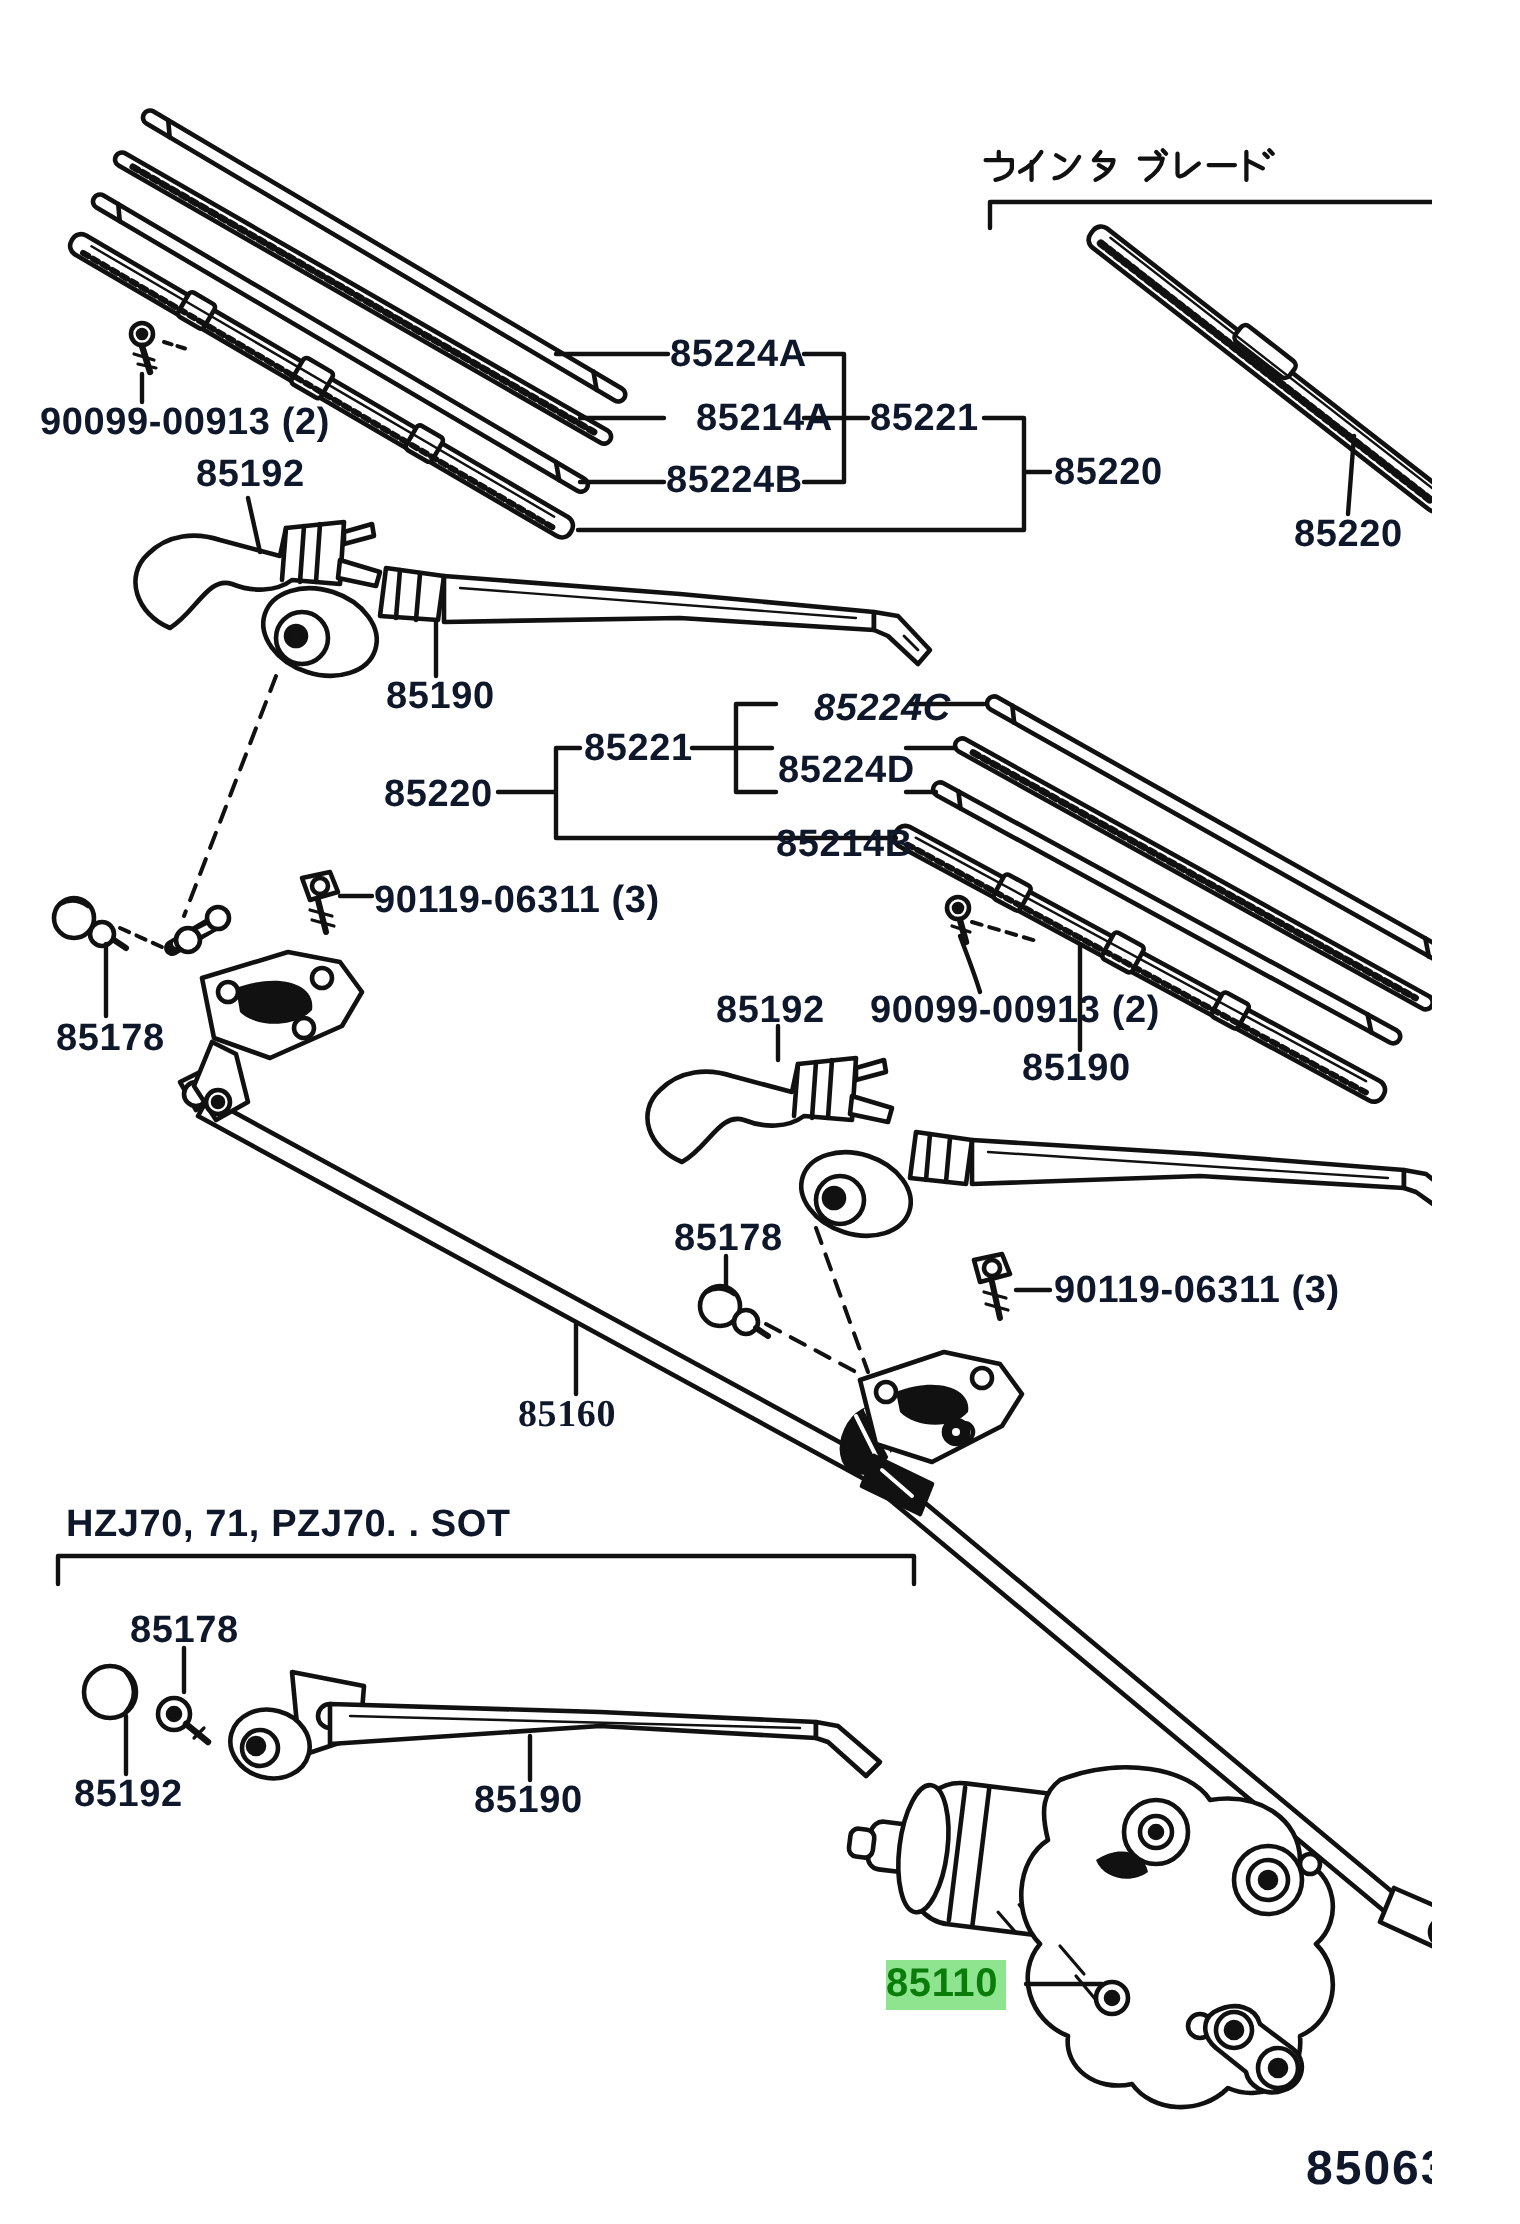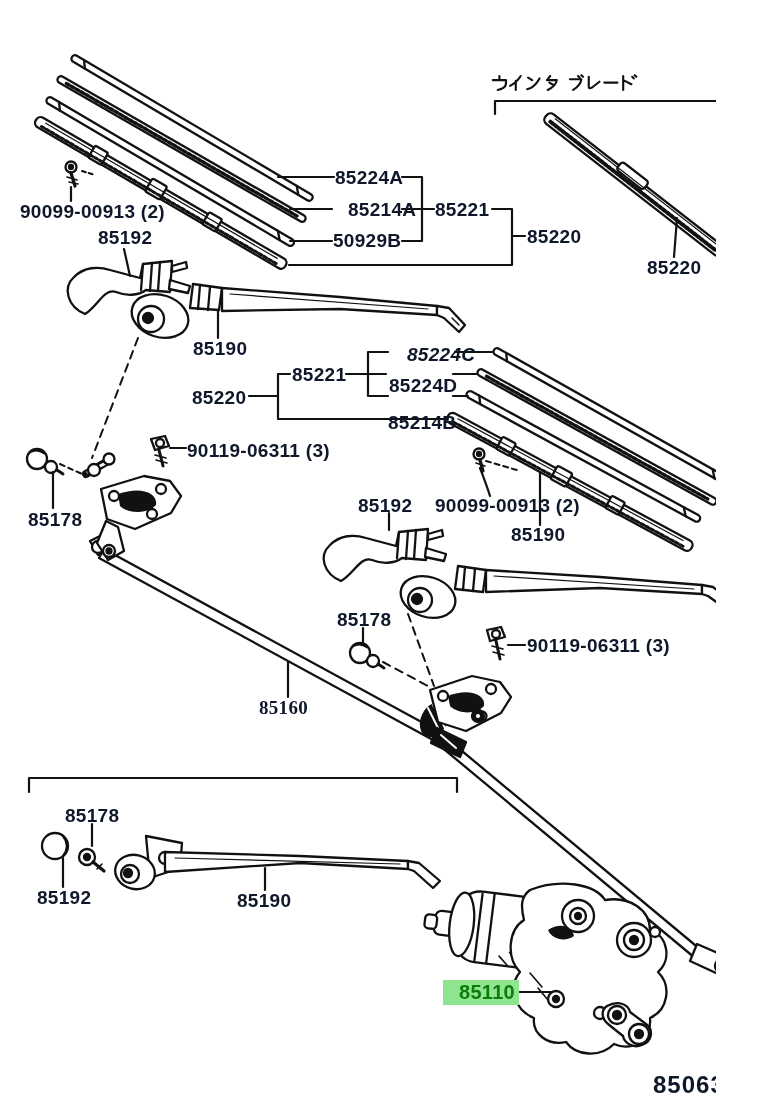--- a/index.html
+++ b/index.html
@@ -1,21 +1,21 @@
 <!DOCTYPE html>
 <html><head>
 <meta charset="utf-8">
 <style>
   html,body{margin:0;padding:0;background:#fff;}
   .stage{position:relative;width:716px;height:1112px;background:#fff;overflow:hidden;
          font-family:"Liberation Sans",sans-serif;}
   .stage svg{position:absolute;left:0;top:0;}
   .lbl{position:absolute;font:bold 19px "Liberation Sans",sans-serif;color:#0f172a;
        white-space:nowrap;letter-spacing:.3px;line-height:1;}
-  .lbl.hl{background:#8fe48f;color:#0a7c0a;padding:2px 4px 3px 16px;font-size:20px;}
+  .lbl.hl{background:#8fe48f;color:#0a7c0a;padding:2px 4px 3px 0;font-size:20px;}
   .lbl.footer{font-size:24px;letter-spacing:1px;}
   .lbl.jp-hidden{color:transparent;font-size:17px;}
 </style>
 </head>
 <body>
 
 <div class="stage">
 
 <svg width="760" height="1112" viewBox="0 0 760 1112">
   <g fill="none" stroke="#111" stroke-width="2.3" stroke-linecap="round" stroke-linejoin="round">
@@ -294,21 +294,21 @@
     </g>
   </g>
 </svg>
 
 <div class="lbl jp-hidden" style="left:492px;top:74px;">ウインタ ブレード</div>
 
 <div class="lbl" style="left:20px;top:202px;">90099-00913 (2)</div>
 <div class="lbl" style="left:335px;top:168px;">85224A</div>
 <div class="lbl" style="left:348px;top:200px;">85214A</div>
 <div class="lbl" style="left:435px;top:200px;">85221</div>
-<div class="lbl" style="left:333px;top:231px;">50929B</div>
+<div class="lbl" style="left:333px;top:231px;">85224B</div>
 <div class="lbl" style="left:527px;top:227px;">85220</div>
 <div class="lbl" style="left:647px;top:258px;">85220</div>
 
 <div class="lbl" style="left:98px;top:228px;">85192</div>
 <div class="lbl" style="left:193px;top:339px;">85190</div>
 
 <div class="lbl" style="left:407px;top:345px;font-style:italic;">85224C</div>
 <div class="lbl" style="left:388px;top:366px;margin-top:47px;">85214B</div>
 <div class="lbl" style="left:389px;top:376px;">85224D</div>
 <div class="lbl" style="left:292px;top:365px;">85221</div>
@@ -318,20 +318,21 @@
 <div class="lbl" style="left:28px;top:510px;">85178</div>
 
 <div class="lbl" style="left:358px;top:496px;">85192</div>
 <div class="lbl" style="left:435px;top:496px;">90099-00913 (2)</div>
 <div class="lbl" style="left:511px;top:525px;">85190</div>
 <div class="lbl" style="left:337px;top:610px;">85178</div>
 <div class="lbl" style="left:527px;top:636px;">90119-06311 (3)</div>
 
 <div class="lbl" style="left:259px;top:698px;font-family:Liberation Serif, serif;">85160</div>
 
+<div class="lbl" style="left:33px;top:753px;">HZJ70, 71, PZJ70. . SOT</div>
 <div class="lbl" style="left:65px;top:806px;">85178</div>
 <div class="lbl" style="left:37px;top:888px;">85192</div>
 <div class="lbl" style="left:237px;top:891px;">85190</div>
 
 <div class="lbl hl" style="left:443px;top:980px;">85110</div>
 
 <div class="lbl footer" style="left:653px;top:1073px;">850630</div>
 
 </div>
 

